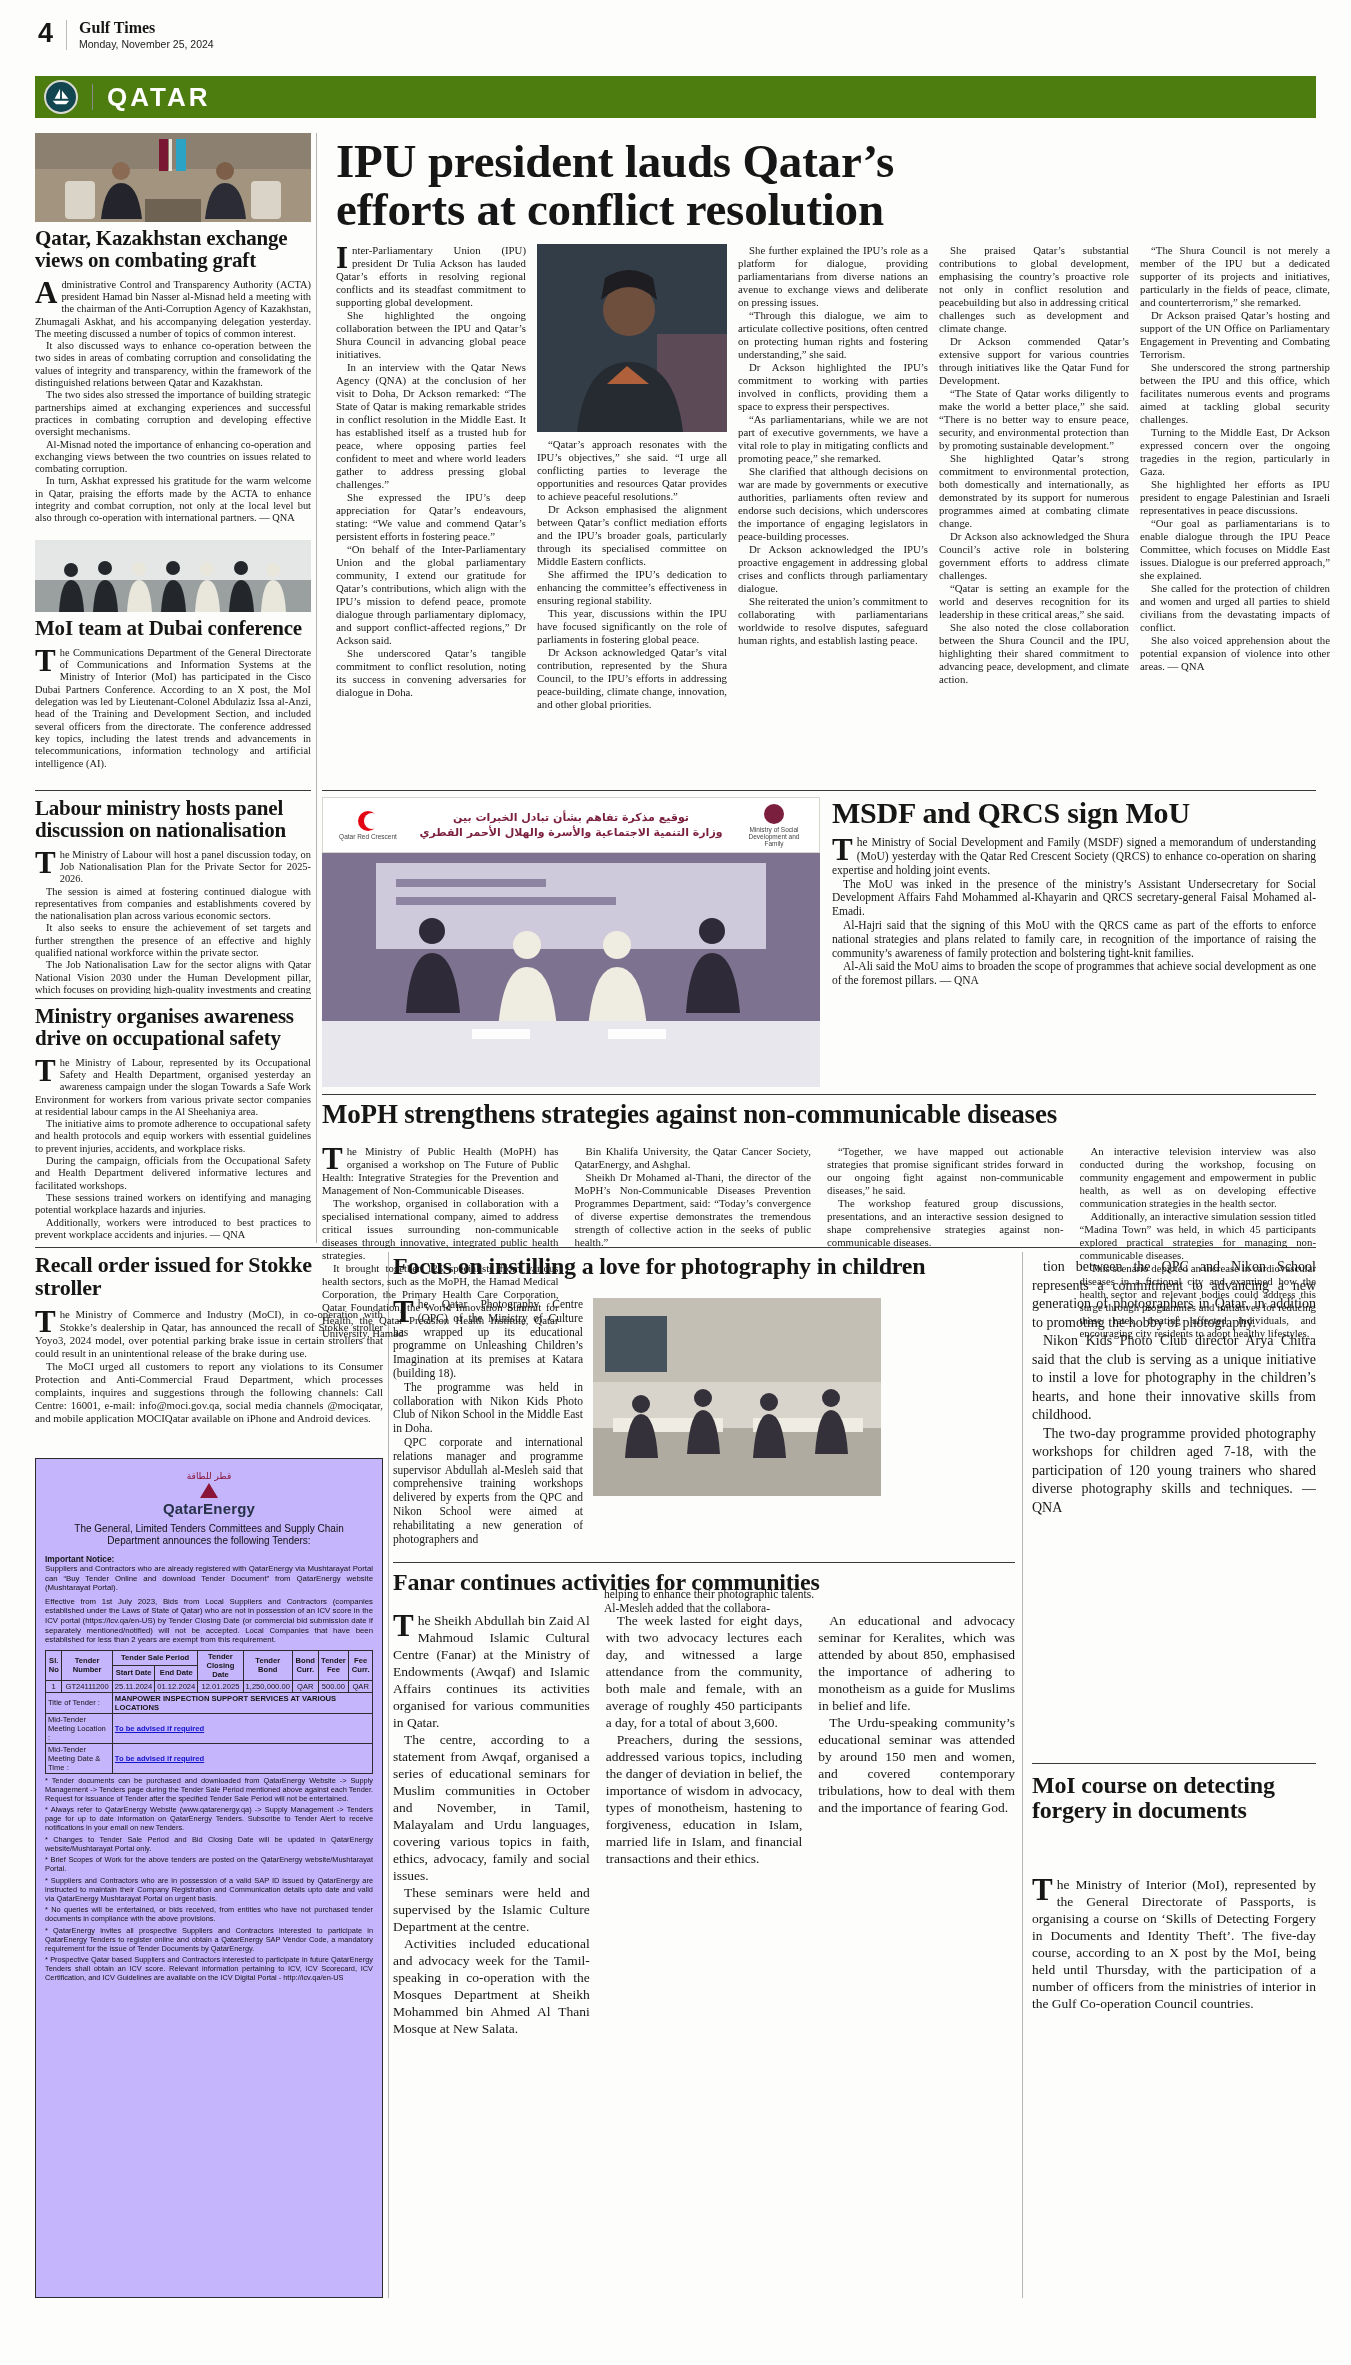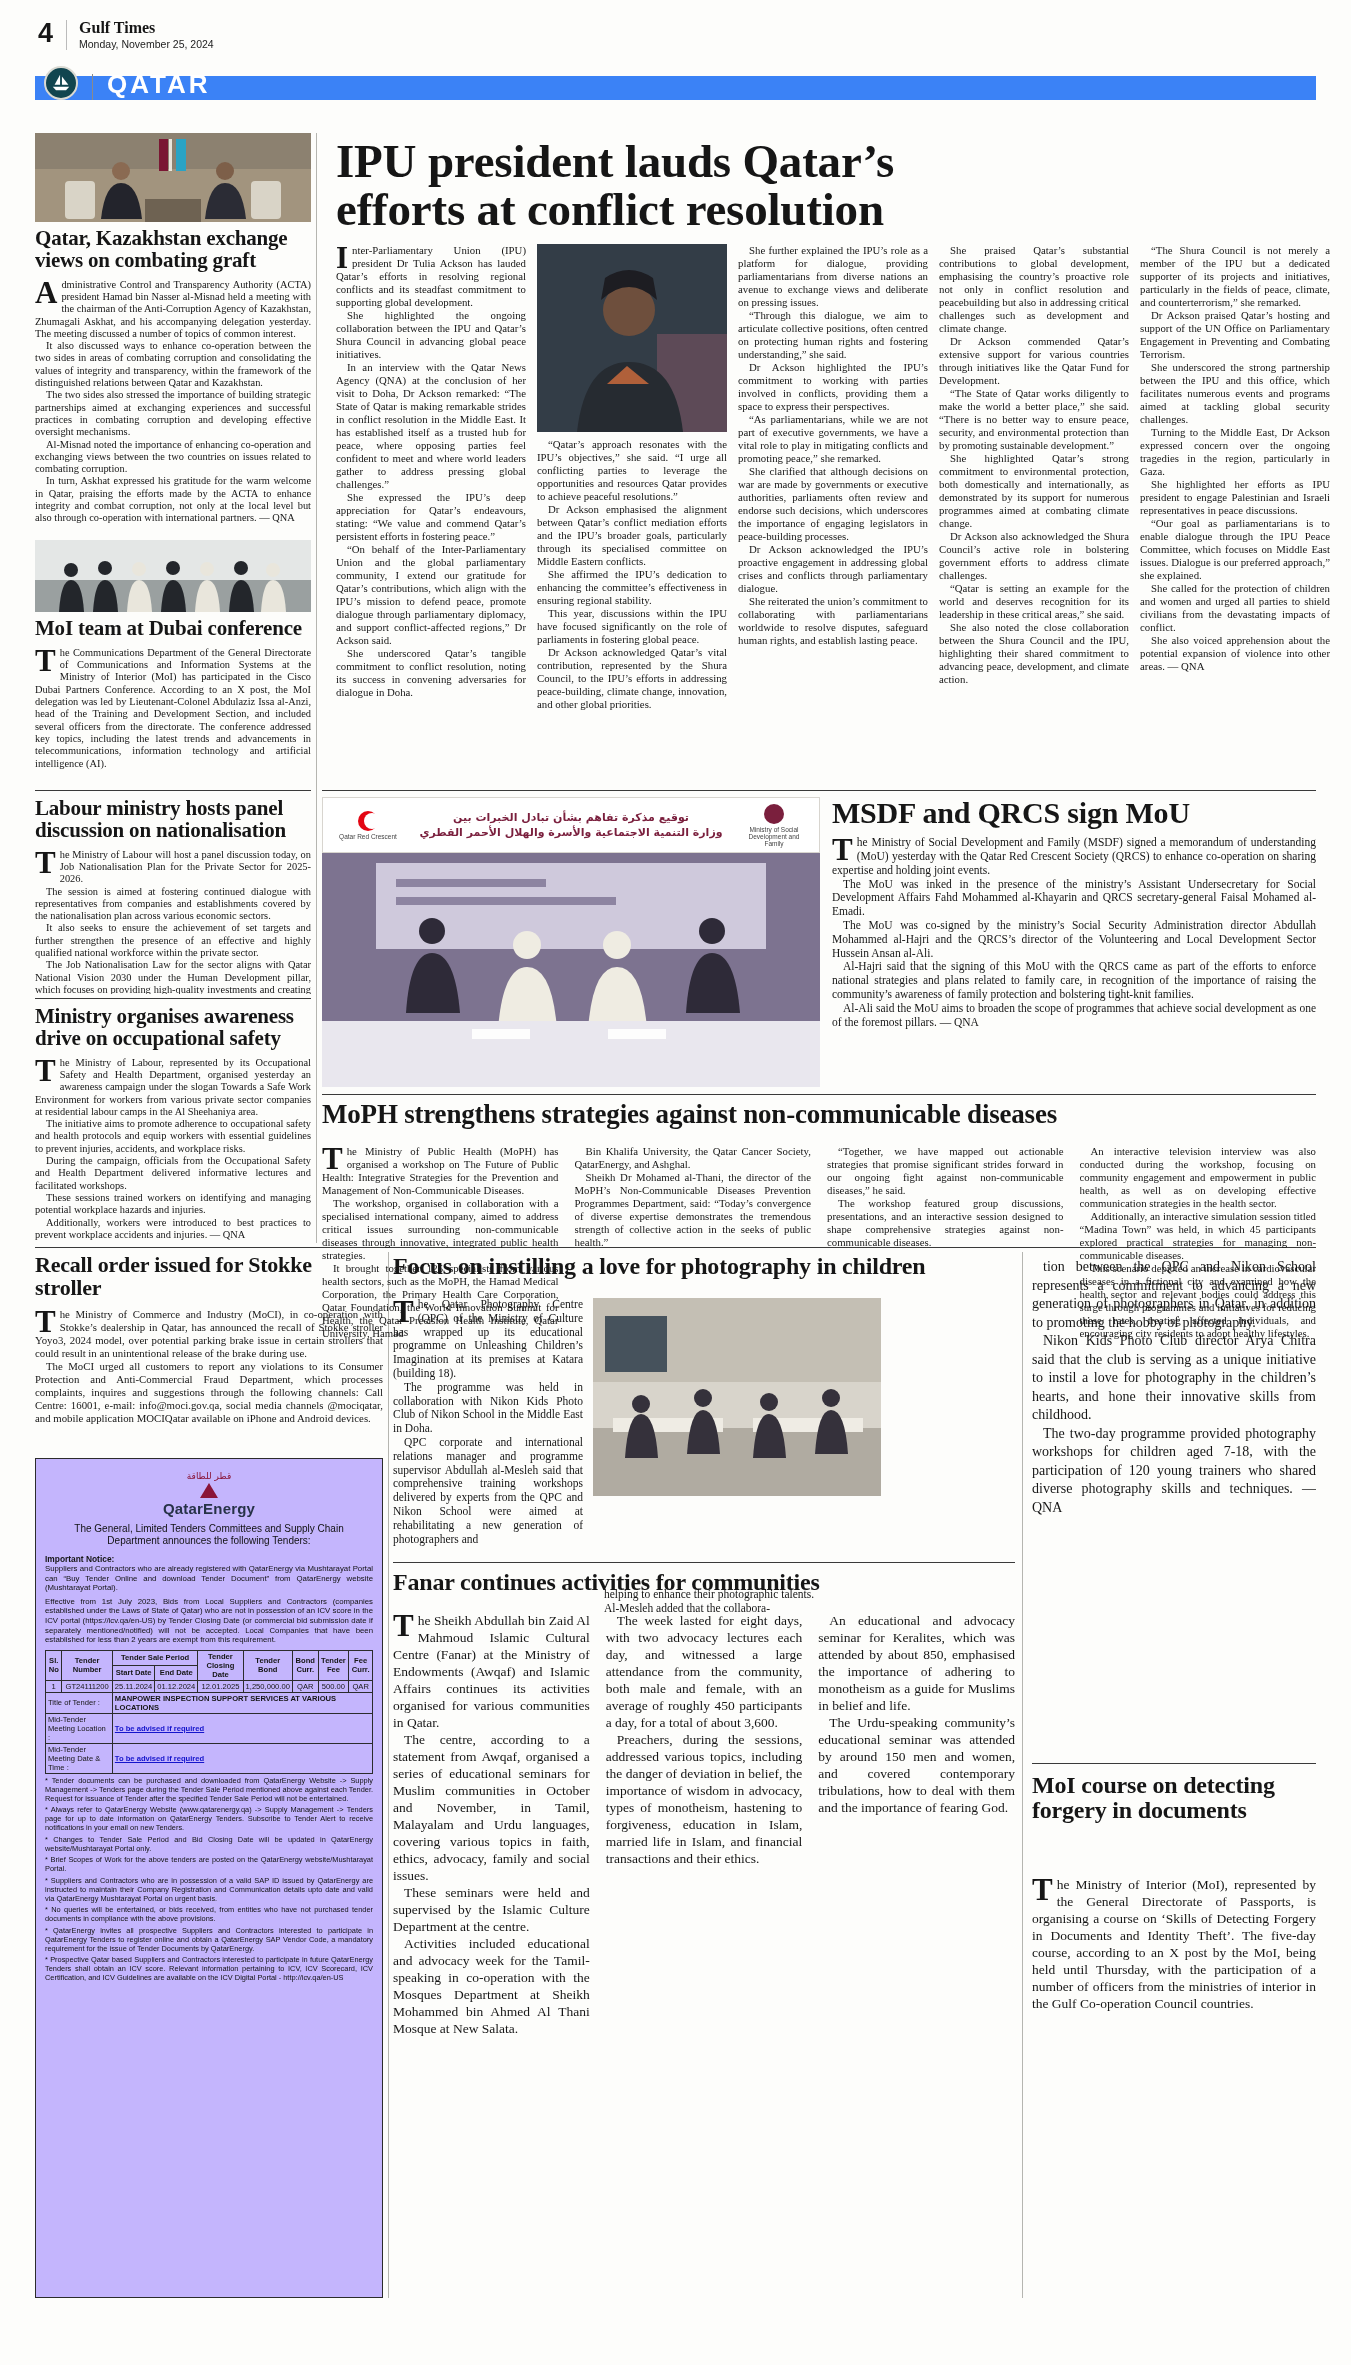--- a/index.html
+++ b/index.html
@@ -8,22 +8,22 @@
           font-family:"Liberation Serif", serif; color:#161616; overflow:hidden; }
 
   
   .masthead { position:absolute; top:20px; left:38px; display:flex; gap:13px; align-items:flex-start; }
   .pagenum { font-family:"Liberation Sans",sans-serif; font-size:27px; font-weight:700; line-height:1; }
   .mast-stack { padding-left:12px; border-left:1px solid #bbb; }
   .mast-paper { display:block; font-size:16px; font-weight:700; line-height:1.05; }
   .mast-date  { display:block; font-family:"Liberation Sans",sans-serif; font-size:10.5px; color:#222; margin-top:1px; }
 
   
-  .banner { position:absolute; left:35px; top:76px; width:1281px; height:24px; background:#3b82f6;
-            display:flex; align-items:flex-end; }
+  .banner { position:absolute; left:35px; top:76px; width:1281px; height:42px; background:#4d7c0f;
+            display:flex; align-items:center; }
   .logo-circle { width:34px; height:34px; margin-left:9px; border-radius:50%; background:#11454f;
                  border:2px solid #d9d9d2; display:flex; align-items:center; justify-content:center; flex:0 0 auto; }
   .banner-sep { width:1px; height:26px; background:#8a8a8a; margin:0 14px; }
   .section-name { color:#fff; font-family:"Liberation Sans",sans-serif; font-size:26px; font-weight:700; letter-spacing:3px; }
 
   
   .rh { position:absolute; height:1px; background:#3a3a3a; }
   .rv { position:absolute; width:1px; background:#b5b5b0; }
 
   
@@ -302,21 +302,20 @@
         <rect x="286" y="176" width="58" height="10" fill="#fdfdfd"></rect>
       </svg>
     </div>
   </div>
 
   <div class="abs" style="left:832px; top:797px; width:484px; height:292px;">
     <h2 class="hl h30">MSDF and QRCS sign MoU</h2>
     <div class="bt s12" style="margin-top:8px;">
       <p class="lead">The Ministry of Social Development and Family (MSDF) signed a memorandum of understanding (MoU) yesterday with the Qatar Red Crescent Society (QRCS) to enhance co-operation on sharing expertise and holding joint events.</p>
       <p>The MoU was inked in the presence of the ministry’s Assistant Undersecretary for Social Development Affairs Fahd Mohammed al-Khayarin and QRCS secretary-general Faisal Mohamed al-Emadi.</p>
-      <p>The MoU was co-signed by the ministry’s Social Security Administration director Abdullah Mohammed al-Hajri and the QRCS’s director of the Volunteering and Local Development Sector Hussein Ansan al-Ali.</p>
       <p>Al-Hajri said that the signing of this MoU with the QRCS came as part of the efforts to enforce national strategies and plans related to family care, in recognition of the importance of raising the community’s awareness of family protection and bolstering tight-knit families.</p>
       <p>Al-Ali said the MoU aims to broaden the scope of programmes that achieve social development as one of the foremost pillars. — QNA</p>
     </div>
   </div>
 
   <div class="abs" style="left:322px; top:1100px; width:994px; height:322px;">
     <h2 class="hl h27">MoPH strengthens strategies against non-communicable diseases</h2>
     <div class="cols bt s11" style="margin-top:17px; height:276px; gap:16px;">
       <div class="col">
         <p class="lead">The Ministry of Public Health (MoPH) has organised a workshop on The Future of Public Health: Integrative Strategies for the Prevention and Management of Non-Communicable Diseases.</p>

